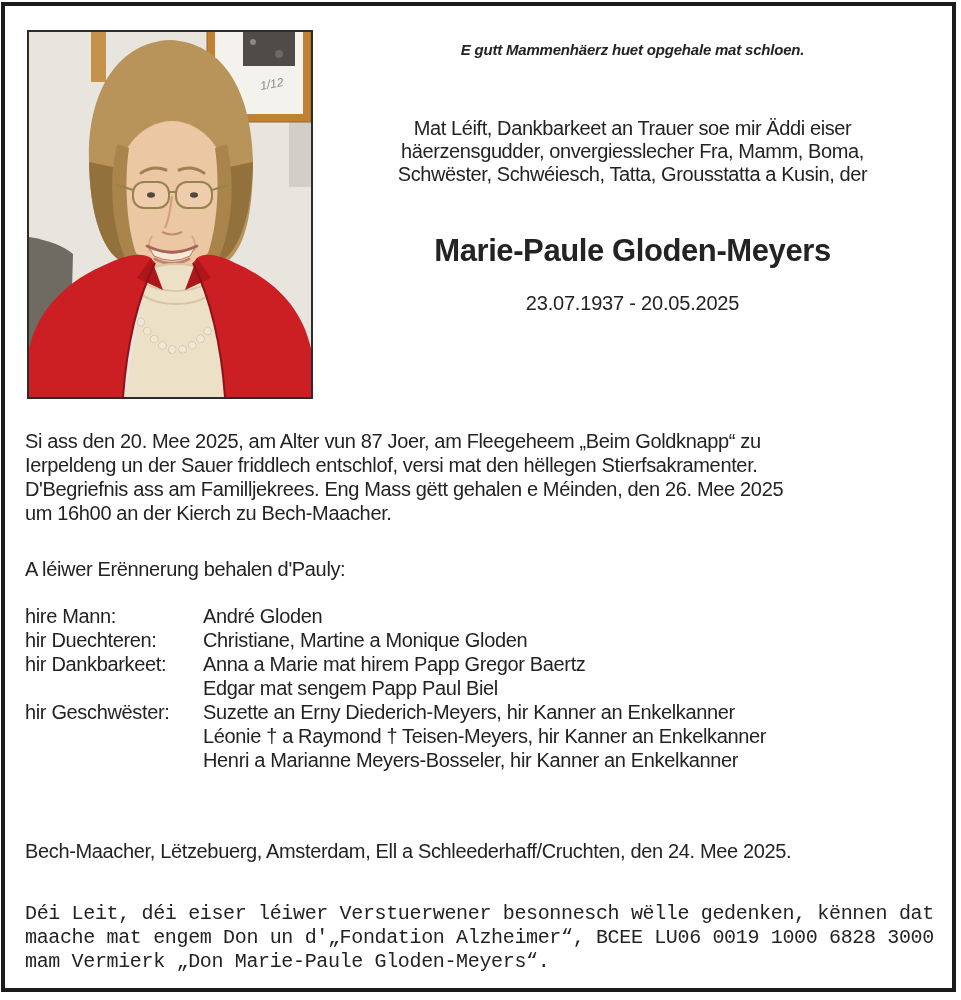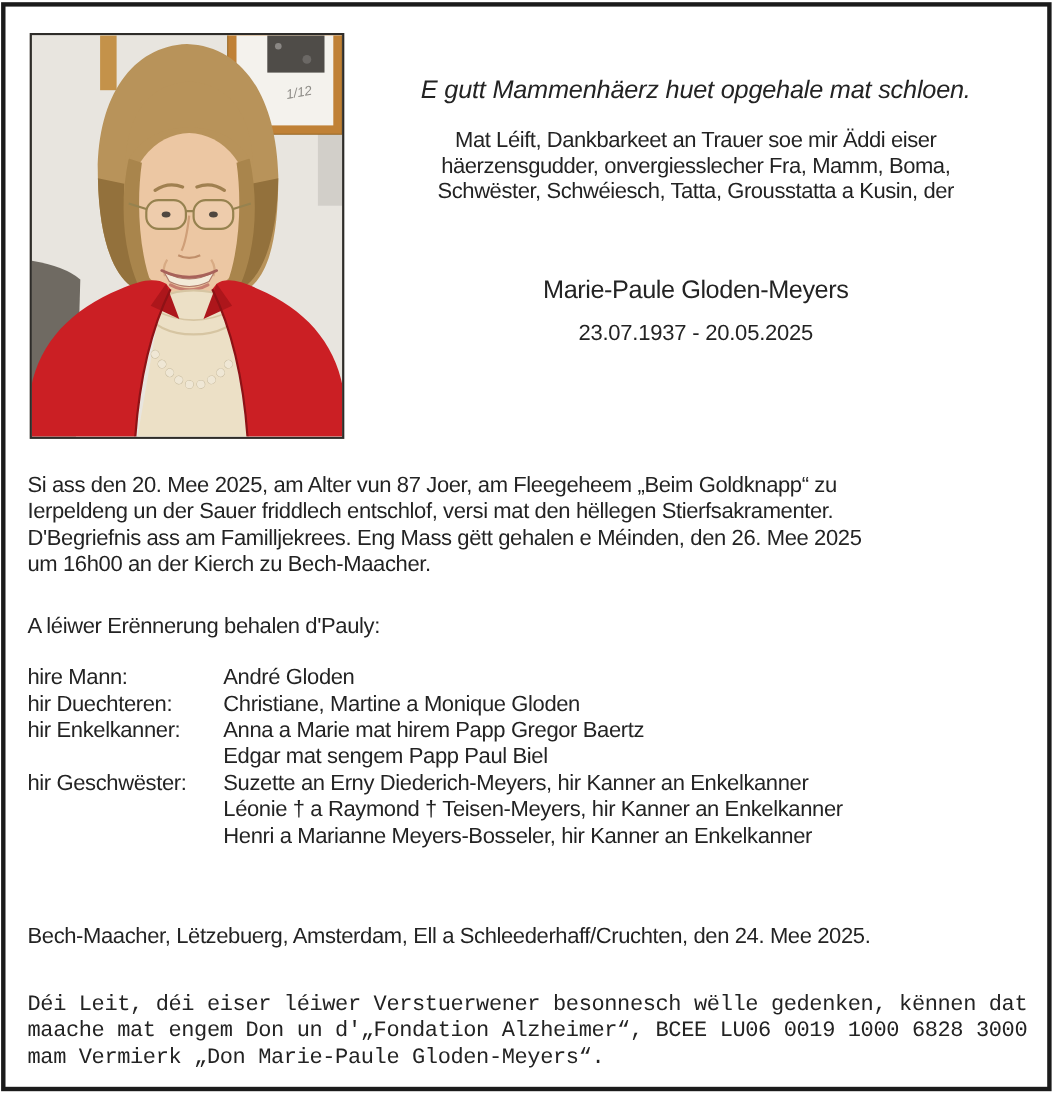--- a/index.html
+++ b/index.html
@@ -13,26 +13,26 @@
     box-sizing:border-box;border:4px solid #1b1b1b;background:#ffffff;
   }
   .abs{position:absolute;}
   .photo{
     left:22px;top:24px;width:282px;height:365px;
     border:2px solid #2e2c29;box-sizing:content-box;overflow:hidden;background:#e8e5df;
   }
   .photo svg{display:block;}
   .rc{left:320px;width:615px;text-align:center;}
   .epigraph{
-    top:62px;font-style:italic;font-size:23px;line-height:26px;
-    letter-spacing:-0.2px;white-space:nowrap;
+    top:31px;font-style:italic;font-size:15px;line-height:26px;
+    letter-spacing:-0.2px;white-space:nowrap;font-weight:bold;
   }
   .intro{top:111px;font-size:20px;line-height:23px;letter-spacing:-0.4px;}
   .intro div{white-space:nowrap;}
-  .name{top:244px;font-size:23px;font-weight:400;letter-spacing:-0.4px;white-space:nowrap;}
+  .name{top:227px;font-size:31px;font-weight:700;letter-spacing:-0.4px;white-space:nowrap;}
   .dates{top:286px;font-size:20px;letter-spacing:-0.2px;white-space:nowrap;}
   .bodyblock{left:20px;width:915px;font-size:20px;line-height:24px;letter-spacing:-0.35px;}
   .bodyblock div{white-space:nowrap;}
   .para1{top:423px;}
   .remembrance{top:551px;}
   .family{top:598px;}
   .family .grid{display:grid;grid-template-columns:178px 1fr;}
   .family .grid div{white-space:nowrap;}
   .dateline{top:833px;white-space:nowrap;}
   .dateline .bold{font-weight:400;}
@@ -144,21 +144,21 @@
   </div>
 
   <div class="abs bodyblock remembrance">A léiwer Erënnerung behalen d'Pauly:</div>
 
   <div class="abs bodyblock family">
     <div class="grid">
       <div>hire Mann:</div>
       <div>André Gloden</div>
       <div>hir Duechteren:</div>
       <div>Christiane, Martine a Monique Gloden</div>
-      <div>hir Enkelkanner:</div>
+      <div>hir Dankbarkeet:</div>
       <div>Anna a Marie mat hirem Papp Gregor Baertz</div>
       <div></div>
       <div>Edgar mat sengem Papp Paul Biel</div>
       <div>hir Geschwëster:</div>
       <div>Suzette an Erny Diederich-Meyers, hir Kanner an Enkelkanner</div>
       <div></div>
       <div>Léonie † a Raymond † Teisen-Meyers, hir Kanner an Enkelkanner</div>
       <div></div>
       <div>Henri a Marianne Meyers-Bosseler, hir Kanner an Enkelkanner</div>
     </div>

